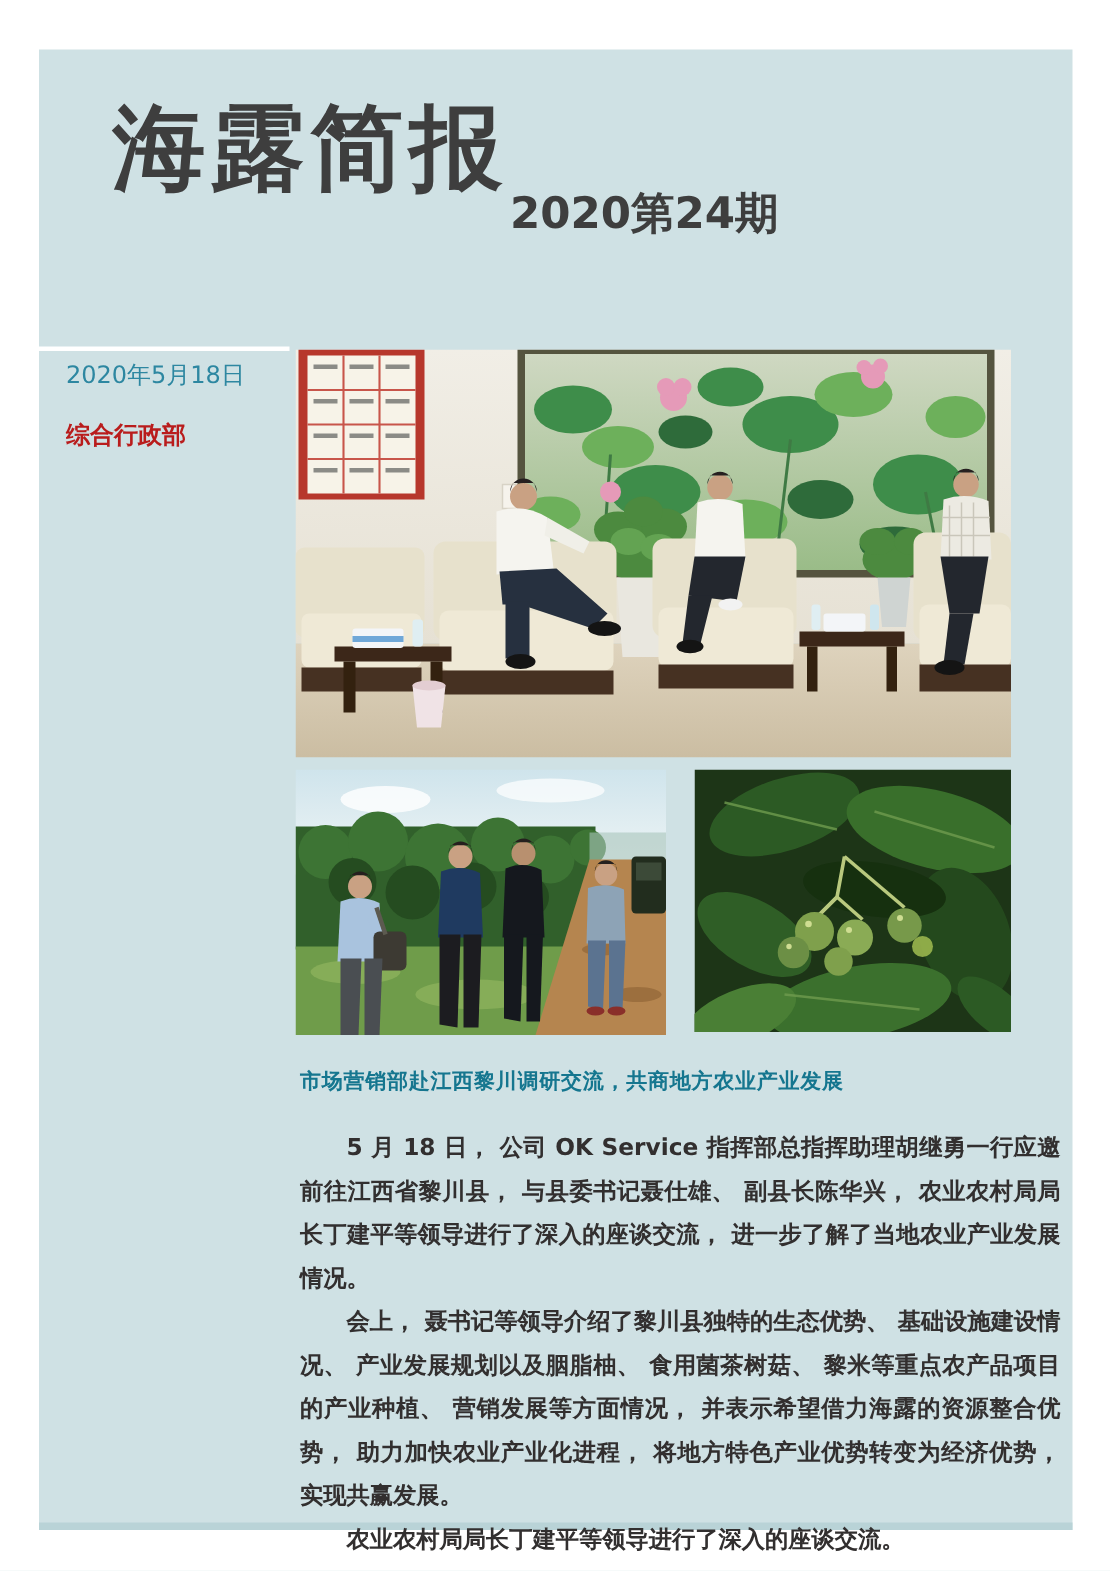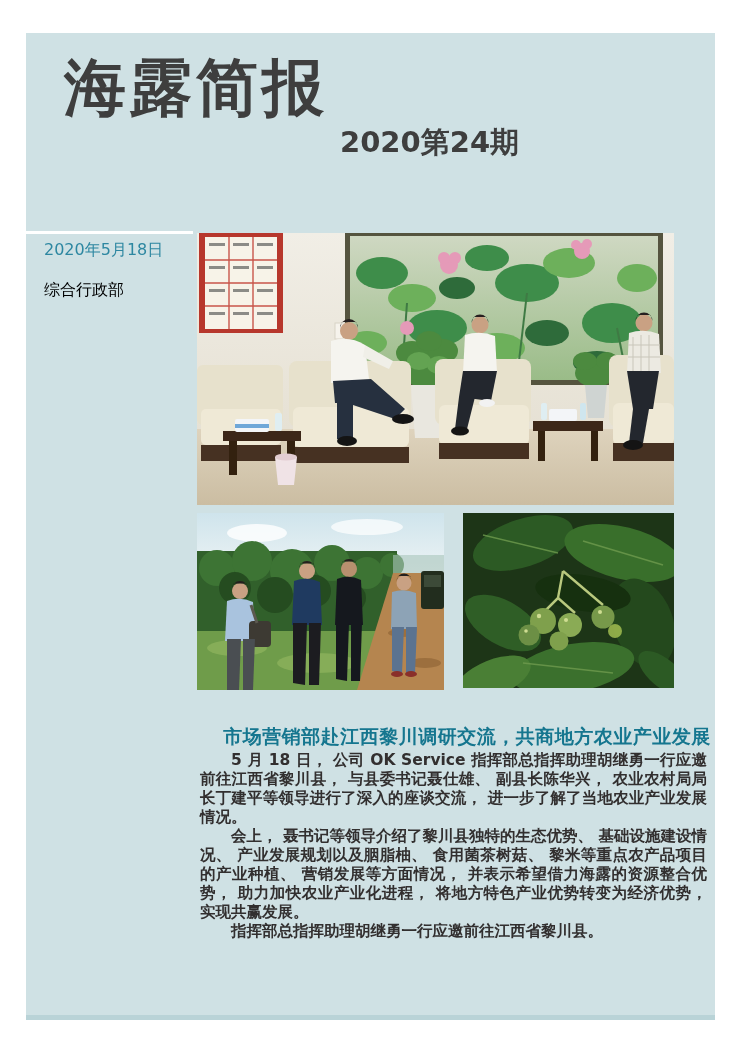--- a/index.html
+++ b/index.html
@@ -1,37 +1,37 @@
 <!DOCTYPE html>
 <html><head>
 <meta charset="utf-8">
 <style>
   html,body{margin:0;padding:0;background:#ffffff;}
   .page{position:relative;width:740px;height:1047px;background:#ffffff;overflow:hidden;
         font-family:"DejaVu Sans",sans-serif;}
   .panel{position:absolute;left:26px;top:33px;width:689px;height:987px;background:#cfe1e4;}
   .panel-edge{position:absolute;left:26px;top:1015px;width:689px;height:5px;background:#b9d3d7;}
 
-  .masthead-title{position:absolute;left:58px;top:48px;margin:6px;font-size:62px;line-height:1.1;
+  .masthead-title{position:absolute;left:58px;top:48px;margin:17px;font-size:62px;line-height:1.1;
         font-weight:bold;color:#3e3e3e;letter-spacing:4px;}
   .masthead-issue{position:absolute;left:340px;top:88px;font-size:29px;font-weight:bold;color:#3e3e3e;margin-top:35px;}
 
   .rule{position:absolute;left:26px;top:231px;width:167px;height:3px;background:#ffffff;}
   .side-date{position:absolute;left:44px;top:240px;font-size:16px;font-weight:normal;color:#2d87a1;}
-  .side-dept{position:absolute;left:44px;top:280px;font-size:16px;font-weight:normal;color:#000000;}
+  .side-dept{position:absolute;left:44px;top:280px;font-size:16px;font-weight:bold;color:#b91c1c;}
 
   .photo{position:absolute;display:block;}
   .photo-main{left:197px;top:233px;width:477px;height:272px;}
   .photo-field{left:197px;top:513px;width:247px;height:177px;}
   .photo-fruit{left:463px;top:513px;width:211px;height:175px;}
 
-  .headline{position:absolute;left:200px;top:712px;width:510px;margin:12px;font-size:19px;
-        font-weight:bold;color:#15768f;white-space:nowrap;letter-spacing:0.5px;text-align:center;}
+  .headline{position:absolute;left:200px;top:712px;width:510px;margin:0;font-size:14px;
+        font-weight:bold;color:#15768f;white-space:nowrap;letter-spacing:0.5px;}
   .bodytext{position:absolute;left:200px;top:751px;width:507px;color:#322f2f;font-size:15.5px;
-        line-height:19px;text-align:justify;}
+        line-height:29px;text-align:justify;}
   .bodytext p{margin:0;text-indent:2em;font-weight:bold;}
 </style>
 </head>
 <body>
 
 <div class="page">
   <div class="panel"></div>
   <div class="panel-edge"></div>
 
   <h1 class="masthead-title">海露简报</h1>
@@ -338,15 +338,15 @@
       </g>
       <circle cx="152" cy="118" r="7" fill="#9ab64e" opacity="0.9"></circle>
     </g>
   </svg>
 
   <h2 class="headline">市场营销部赴江西黎川调研交流，共商地方农业产业发展</h2>
 
   <div class="bodytext">
     <p>5 月 18 日， 公司 OK Service 指挥部总指挥助理胡继勇一行应邀前往江西省黎川县， 与县委书记聂仕雄、 副县长陈华兴， 农业农村局局长丁建平等领导进行了深入的座谈交流， 进一步了解了当地农业产业发展情况。</p>
     <p>会上， 聂书记等领导介绍了黎川县独特的生态优势、 基础设施建设情况、 产业发展规划以及胭脂柚、 食用菌茶树菇、 黎米等重点农产品项目的产业种植、 营销发展等方面情况， 并表示希望借力海露的资源整合优势， 助力加快农业产业化进程， 将地方特色产业优势转变为经济优势， 实现共赢发展。</p>
-    <p>指挥部总指挥助理胡继勇一行应邀前往江西省黎川县。</p>
+    <p>农业农村局局长丁建平等领导进行了深入的座谈交流。</p>
   </div>
 </div>
 
 </body></html>

